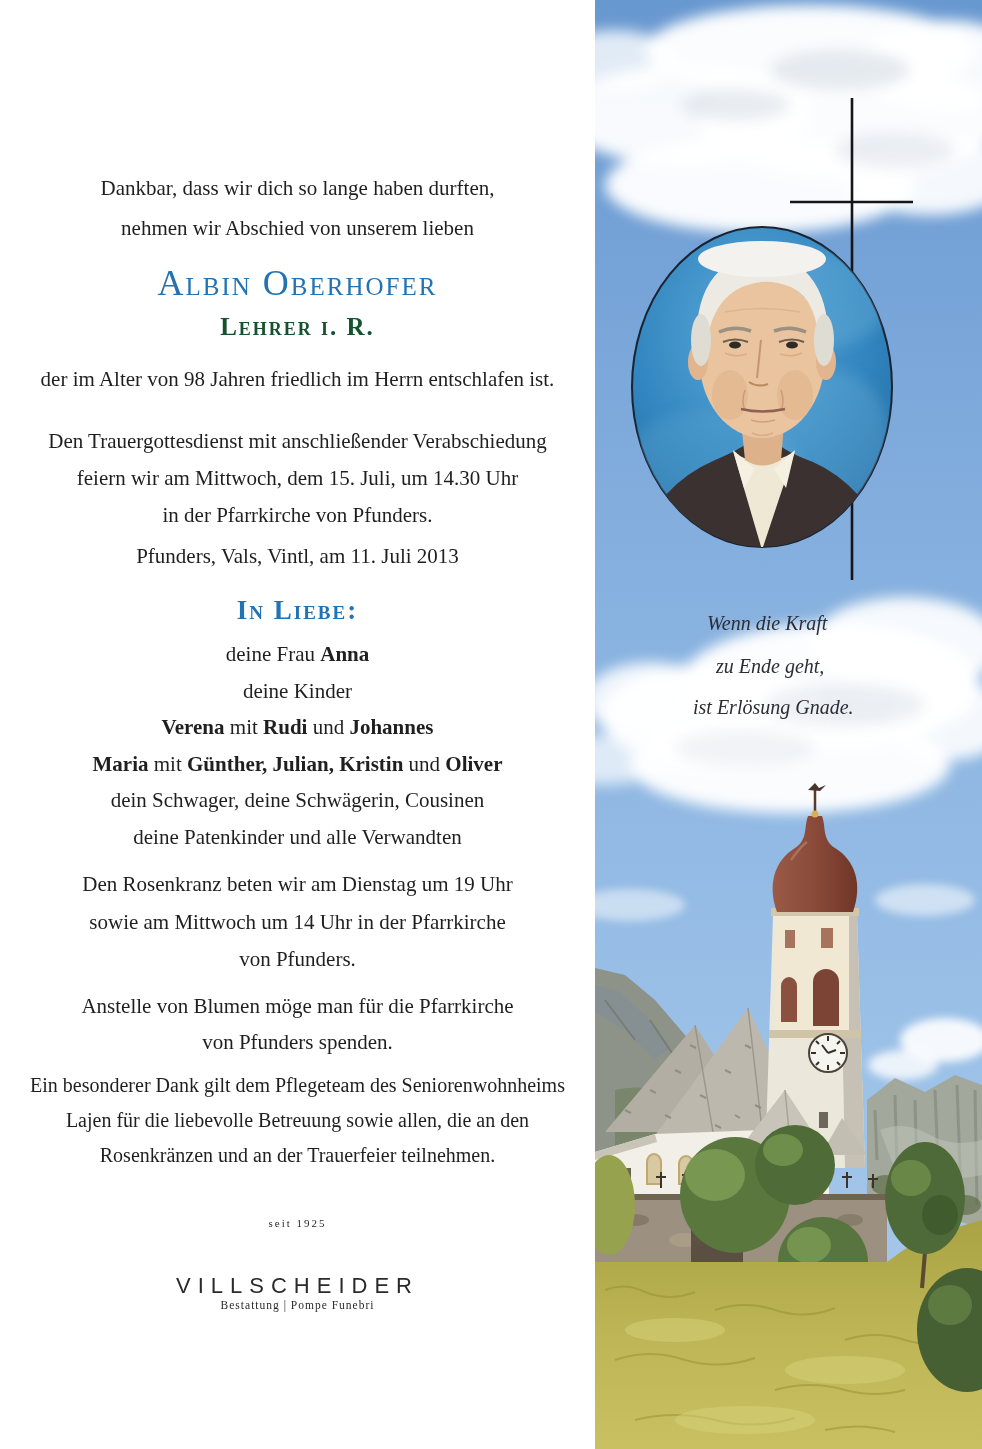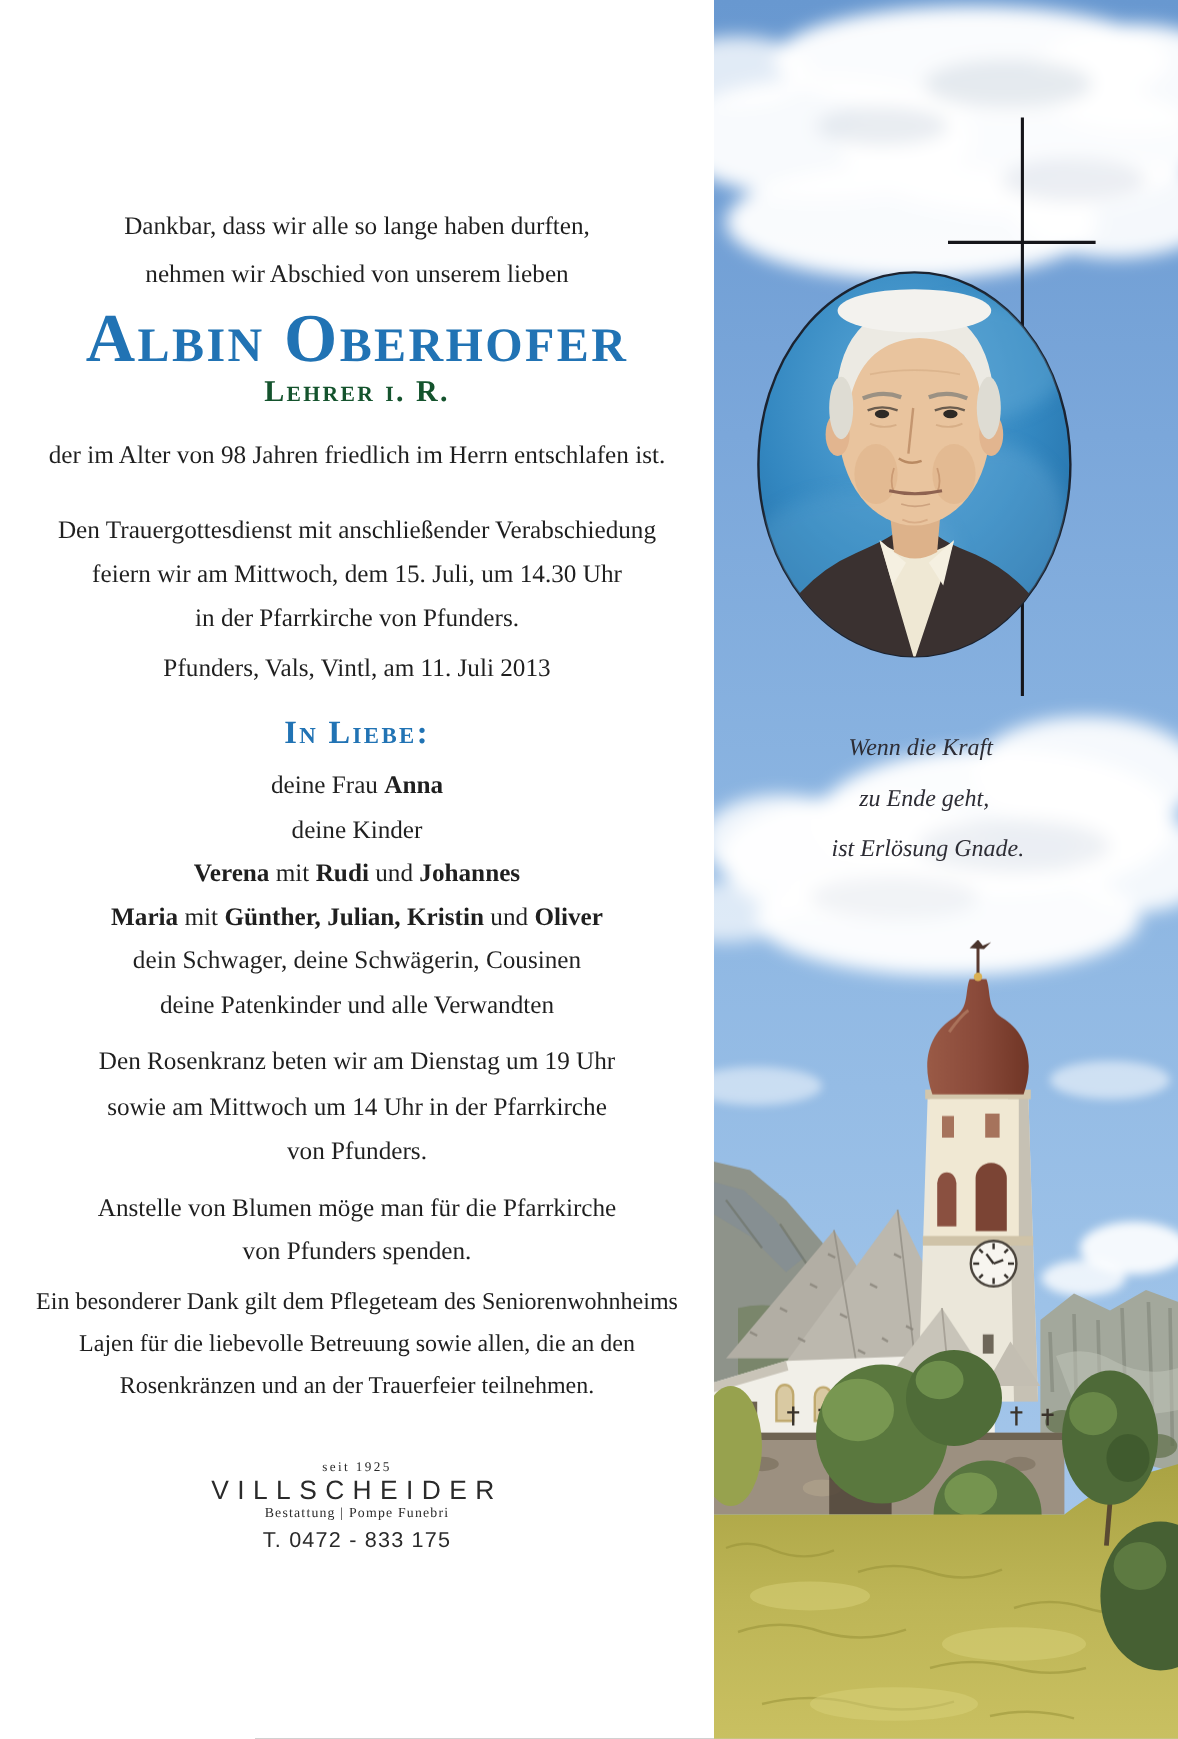--- a/index.html
+++ b/index.html
@@ -2,59 +2,59 @@
 <html><head>
 <meta charset="utf-8">
 <style>
   html,body { margin:0; padding:0; background:#888; }
   .card { position:relative; width:982px; height:1449px; background:#ffffff;
           font-family:"Liberation Serif", serif; color:#1f1f1f; overflow:hidden; margin:0 auto; }
   .left-col { position:absolute; left:0; top:0; width:595px; height:1449px; }
   .block { position:absolute; left:0; width:595px; text-align:center; }
   .intro      { top:168px; font-size:21px; line-height:40px; }
   .name-block { top:256px; }
-  .deceased-name { font-size:57px; line-height:54px; color:#2173b4; font-variant:small-caps;
-                   letter-spacing:2px; font-weight:700;text-align:center; }
+  .deceased-name { font-size:36px; line-height:54px; color:#2173b4; font-variant:small-caps;
+                   letter-spacing:2px; font-weight:400;text-align:center; }
   .deceased-title { font-size:25px; line-height:30px; color:#14532d; font-variant:small-caps;
                     letter-spacing:2px; font-weight:600; margin-top:2px; }
   .death     { top:364px; font-size:21px; line-height:30px; }
   .service   { top:423px; font-size:21px; line-height:37px; }
   .dateline  { top:541px; font-size:21px; line-height:30px; }
   .liebe     { top:594px; font-size:27px; line-height:32px; color:#2173b4; font-variant:small-caps;
                letter-spacing:2px; font-weight:600; }
   .family    { top:636px; font-size:21px; line-height:36.5px; }
   .family .b, .family b { font-weight:bold; }
   .rosary    { top:866px; font-size:21px; line-height:37.5px; }
   .donation  { top:988px; font-size:21px; line-height:36px; }
   .thanks    { top:1068px; font-size:20px; line-height:35px; }
   .logo      { top:1216px; color:#2a2a2a; }
   .logo-since { font-size:11px; letter-spacing:2px; line-height:14px; }
   .logo-name  { font-size:22px; letter-spacing:7px; line-height:24px;
-                font-family:"Liberation Sans", sans-serif; font-weight:400; }
+                font-family:"Liberation Sans", sans-serif; font-weight:400;margin-top:44px; }
   .logo-sub   { font-size:11.5px; letter-spacing:1px; line-height:14px; }
   .logo-phone { font-size:18px; letter-spacing:1px; line-height:22px; margin-top:4px;
                 font-family:"Liberation Sans", sans-serif; }
   .right-panel { position:absolute; left:595px; top:0; width:387px; height:1211px; }
   .right-panel svg { position:absolute; left:0; top:0; }
   .quote { position:absolute; left:0; top:0; width:387px; font-style:italic;
            font-size:20px; color:#2d2d35; }
   .quote div { position:absolute; white-space:nowrap; }
   .quote-1 { left:112px; top:612px; }
   .quote-2 { left:121px; top:655px; }
   .quote-3 { left:98px;  top:696px; }
 </style>
 </head>
 <body>
 
 <div class="card">
 
   <div class="left-col">
 
     <div class="block intro">
-      <div>Dankbar, dass wir alle so lange haben durften,</div>
+      <div>Dankbar, dass wir dich so lange haben durften,</div>
       <div>nehmen wir Abschied von unserem lieben</div>
     </div>
 
     <div class="block name-block">
       <div class="deceased-name">Albin Oberhofer</div>
       <div class="deceased-title">Lehrer i. R.</div>
     </div>
 
     <div class="block death">der im Alter von 98 Jahren friedlich im Herrn entschlafen ist.</div>
 
@@ -91,21 +91,20 @@
     <div class="block thanks">
       <div>Ein besonderer Dank gilt dem Pflegeteam des Seniorenwohnheims</div>
       <div>Lajen für die liebevolle Betreuung sowie allen, die an den</div>
       <div>Rosenkränzen und an der Trauerfeier teilnehmen.</div>
     </div>
 
     <div class="block logo">
       <div class="logo-since">seit 1925</div>
       <div class="logo-name">VILLSCHEIDER</div>
       <div class="logo-sub">Bestattung | Pompe Funebri</div>
-      <div class="logo-phone">T. 0472 - 833 175</div>
     </div>
   </div>
 
   <div class="right-panel">
     <svg width="387" height="1449" viewBox="0 0 387 1449">
       <defs>
         <linearGradient id="skyg" x1="0" y1="0" x2="0" y2="1">
           <stop offset="0" stop-color="#6898d0"></stop>
           <stop offset="0.25" stop-color="#7ba7da"></stop>
           <stop offset="0.5" stop-color="#8db6e2"></stop>

